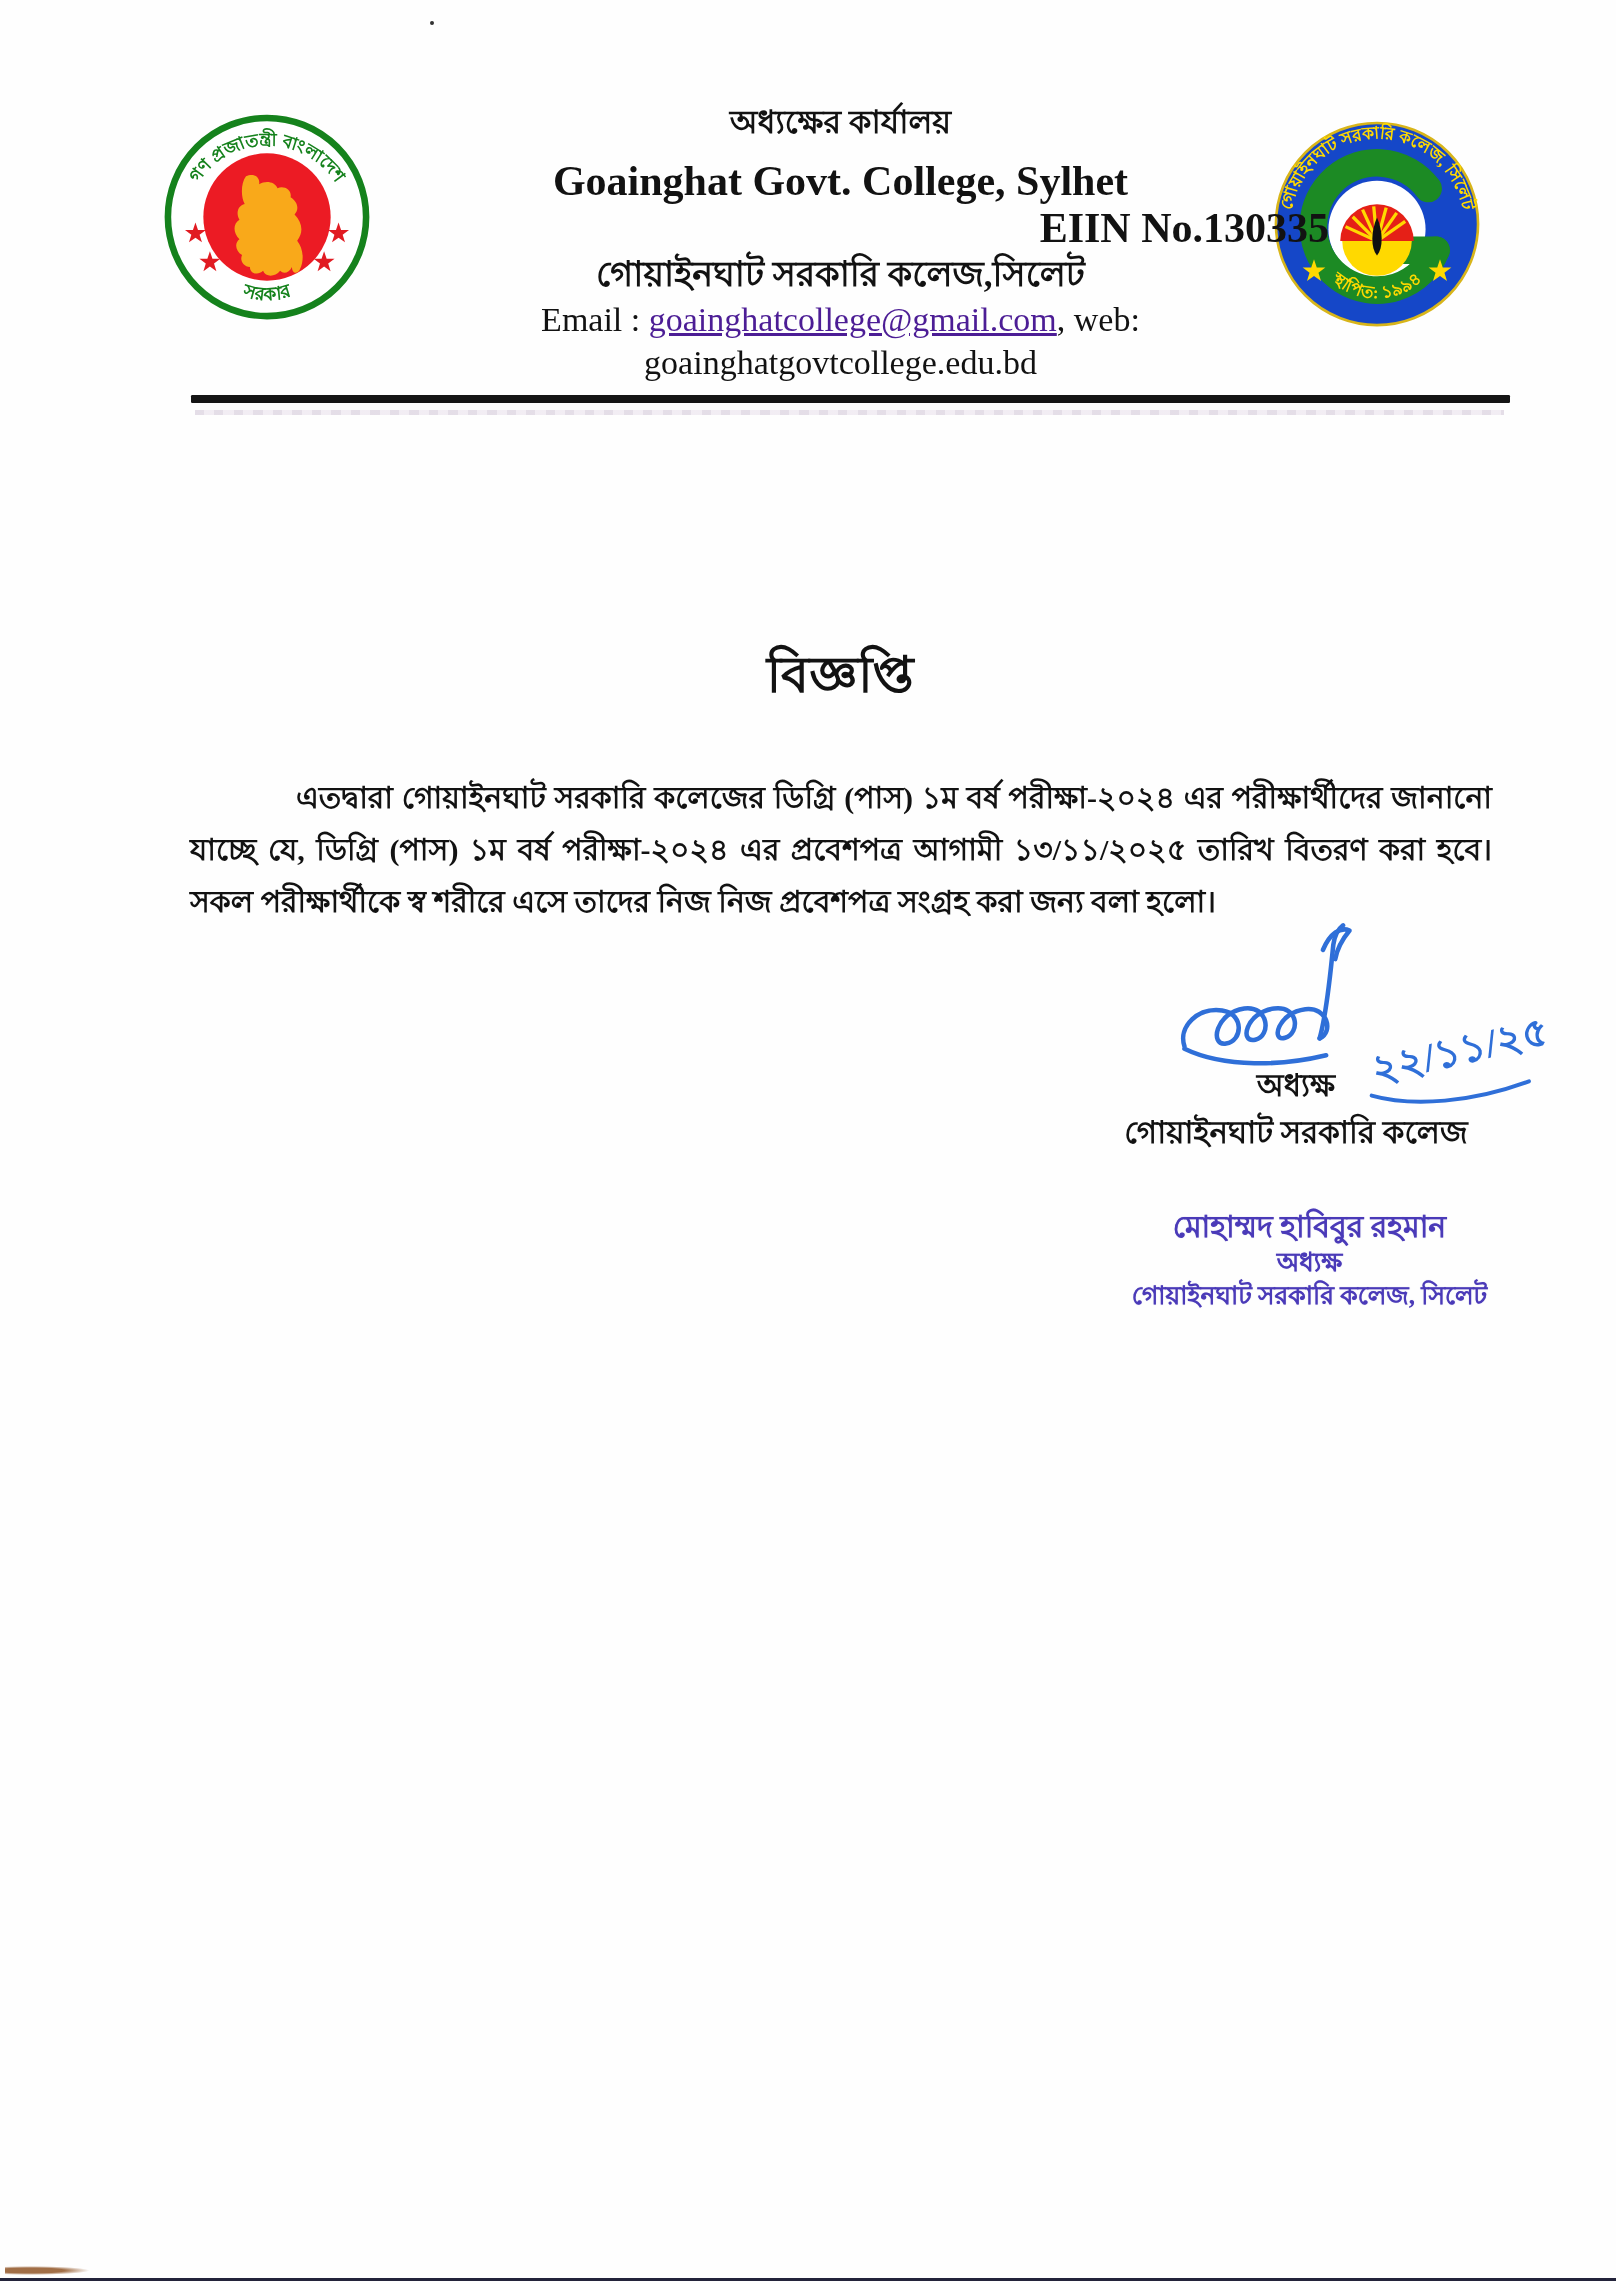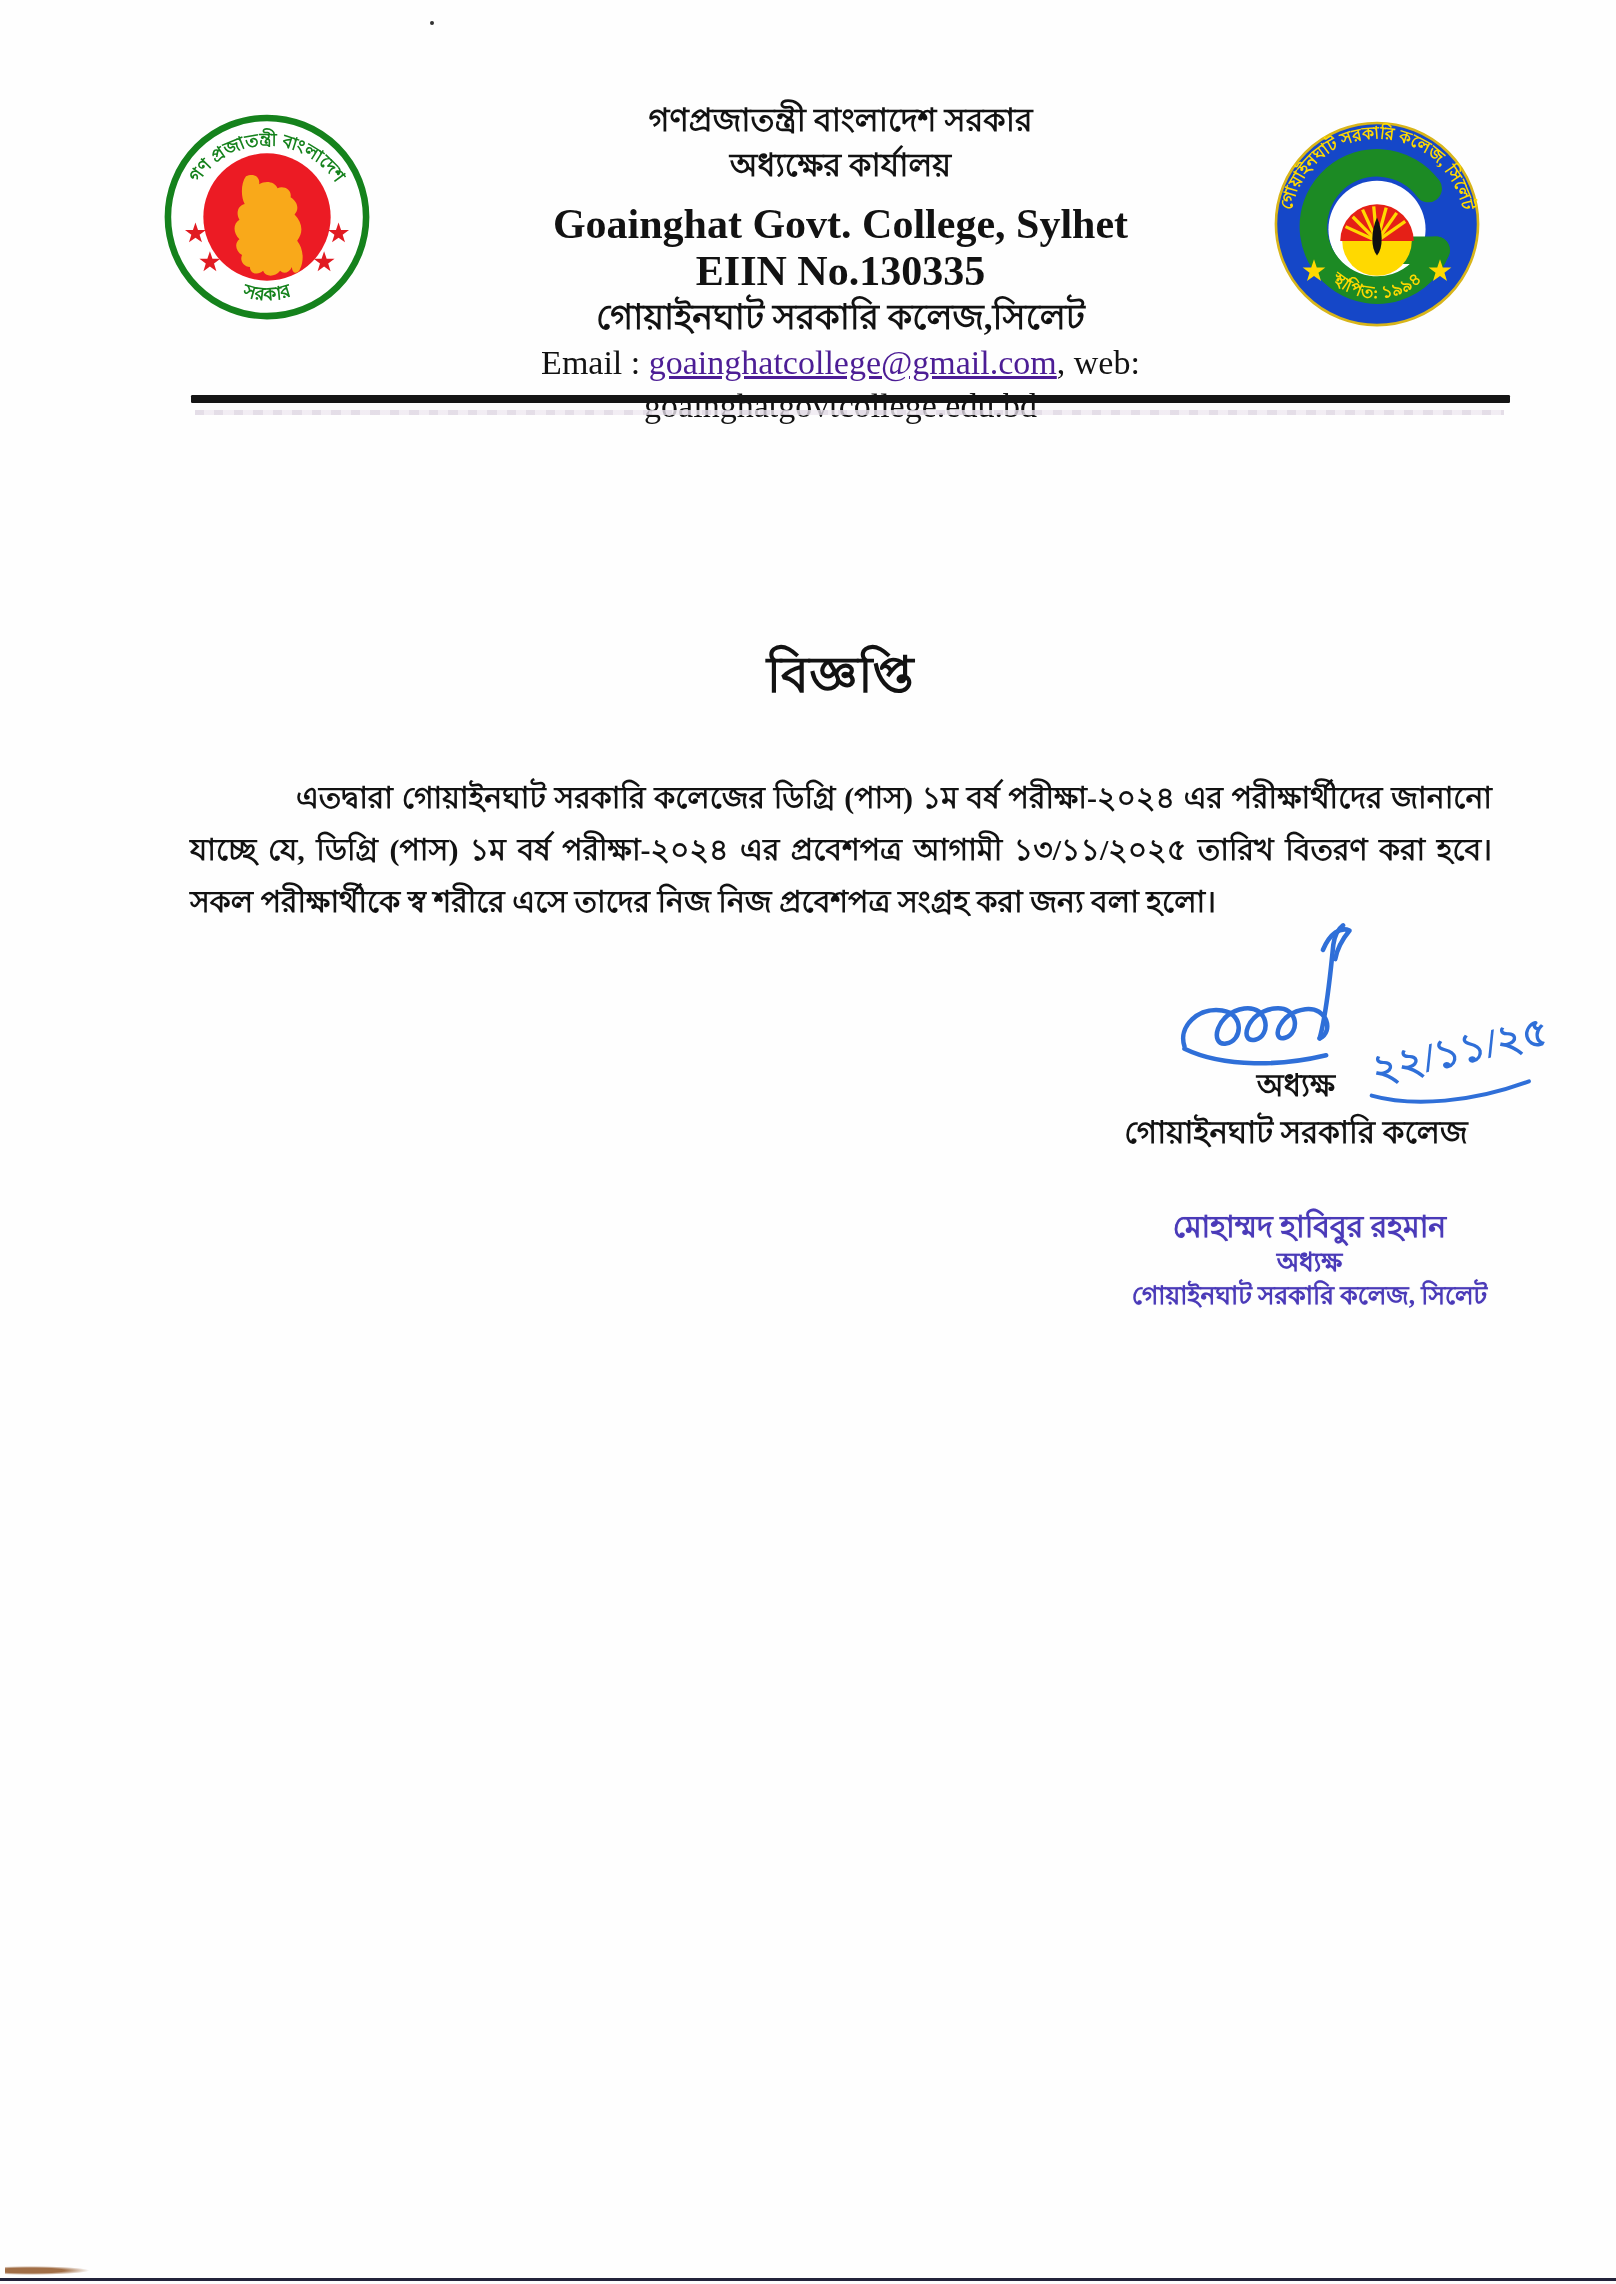--- a/index.html
+++ b/index.html
@@ -10,21 +10,21 @@
     font-family:"Liberation Serif","DejaVu Serif",serif;
     color:#121212;
   }
   .abs { position:absolute; }
 
   
   .header-block { left:352px; top:99px; width:977px; text-align:center; }
   .govt-line   { font-size:32px; line-height:43px; font-weight:600; }
   .office-line { font-size:32px; line-height:46px; font-weight:700; }
   .college-en  { font-size:42px; line-height:48px; font-weight:700;margin-top:12px; }
-  .eiin-line   { font-size:42px; line-height:47px; font-weight:700; }
+  .eiin-line   { font-size:42px; line-height:47px; font-weight:700;text-align:right; }
   .college-bn  { font-size:35px; line-height:46px; font-weight:700; }
   .contact-line{ font-size:34px; line-height:43px; font-weight:400; }
   .email-link  { color:#4c1d95; text-decoration:underline; }
 
   .seal { width:210px; height:210px; }
   .seal-left  { left:162px;  top:112px; }
   .seal-right { left:1272px; top:119px; }
 
   .divider   { left:191px; top:395px; width:1319px; height:7.8px; background:#151515; border-radius:1.3px; }
   .noiseband { left:195px; top:410px; width:1309px; height:5.2px;
@@ -120,21 +120,20 @@
     </g>
     <text font-size="26" font-weight="bold" fill="#ffd900" font-family="'Liberation Serif',serif">
       <textPath href="#rsTop" xlink:href="#rsTop" startOffset="50%" text-anchor="middle">গোয়াইনঘাট সরকারি কলেজ, সিলেট</textPath>
     </text>
     <text font-size="26" font-weight="bold" fill="#ffd900" font-family="'Liberation Serif',serif">
       <textPath href="#rsBot" xlink:href="#rsBot" startOffset="50%" text-anchor="middle">স্থাপিত: ১৯৯৪</textPath>
     </text>
   </svg>
 
   <div class="abs header-block">
-    <div class="govt-line">গণপ্রজাতন্ত্রী বাংলাদেশ সরকার</div>
     <div class="office-line">অধ্যক্ষের কার্যালয়</div>
     <div class="college-en">Goainghat Govt. College, Sylhet</div>
     <div class="eiin-line">EIIN No.130335</div>
     <div class="college-bn">গোয়াইনঘাট সরকারি কলেজ,সিলেট</div>
     <div class="contact-line">
       <span>Email : </span><a href="#" class="email-link">goainghatcollege@gmail.com</a><span>, web: goainghatgovtcollege.edu.bd</span>
     </div>
   </div>
 
   <div class="abs divider"></div>

